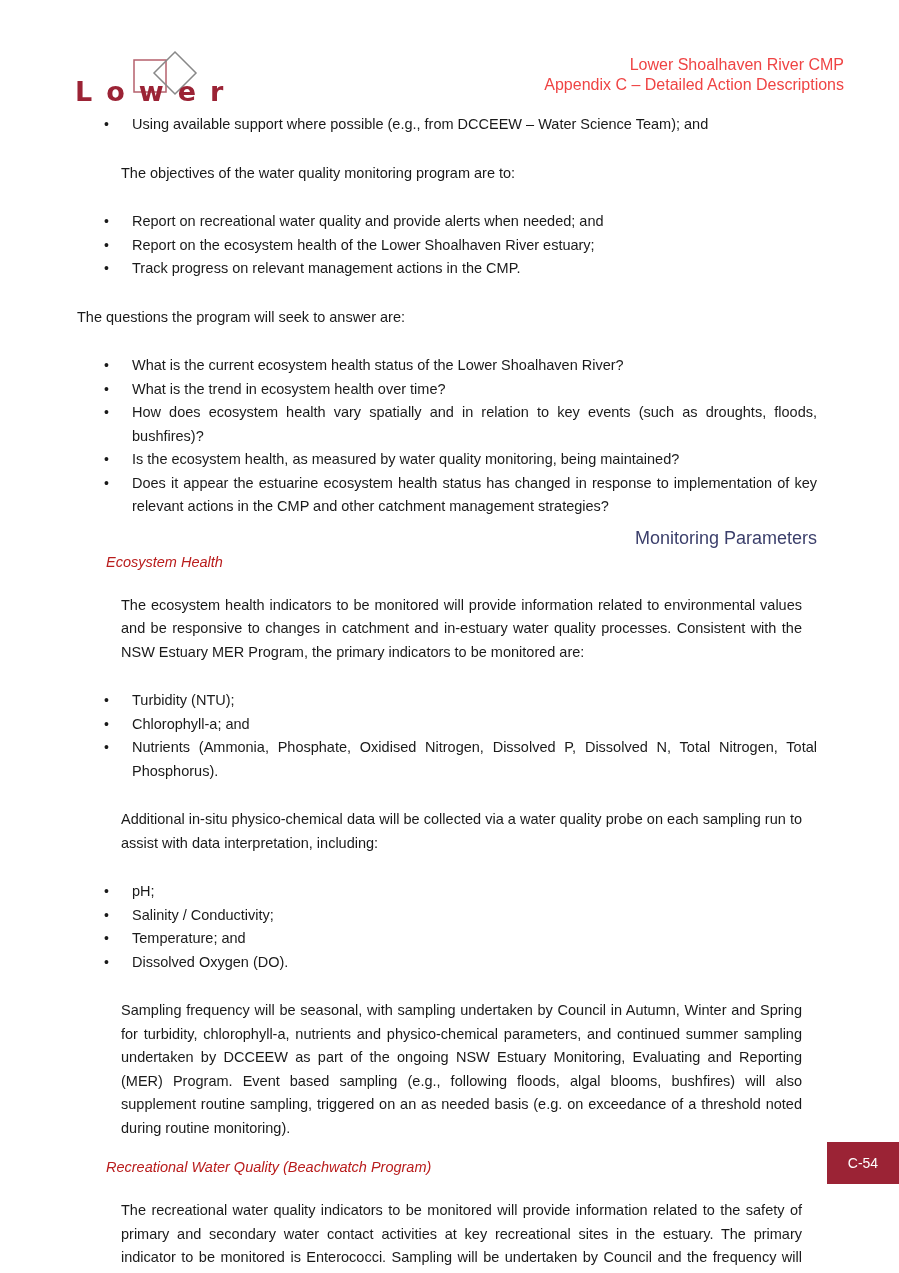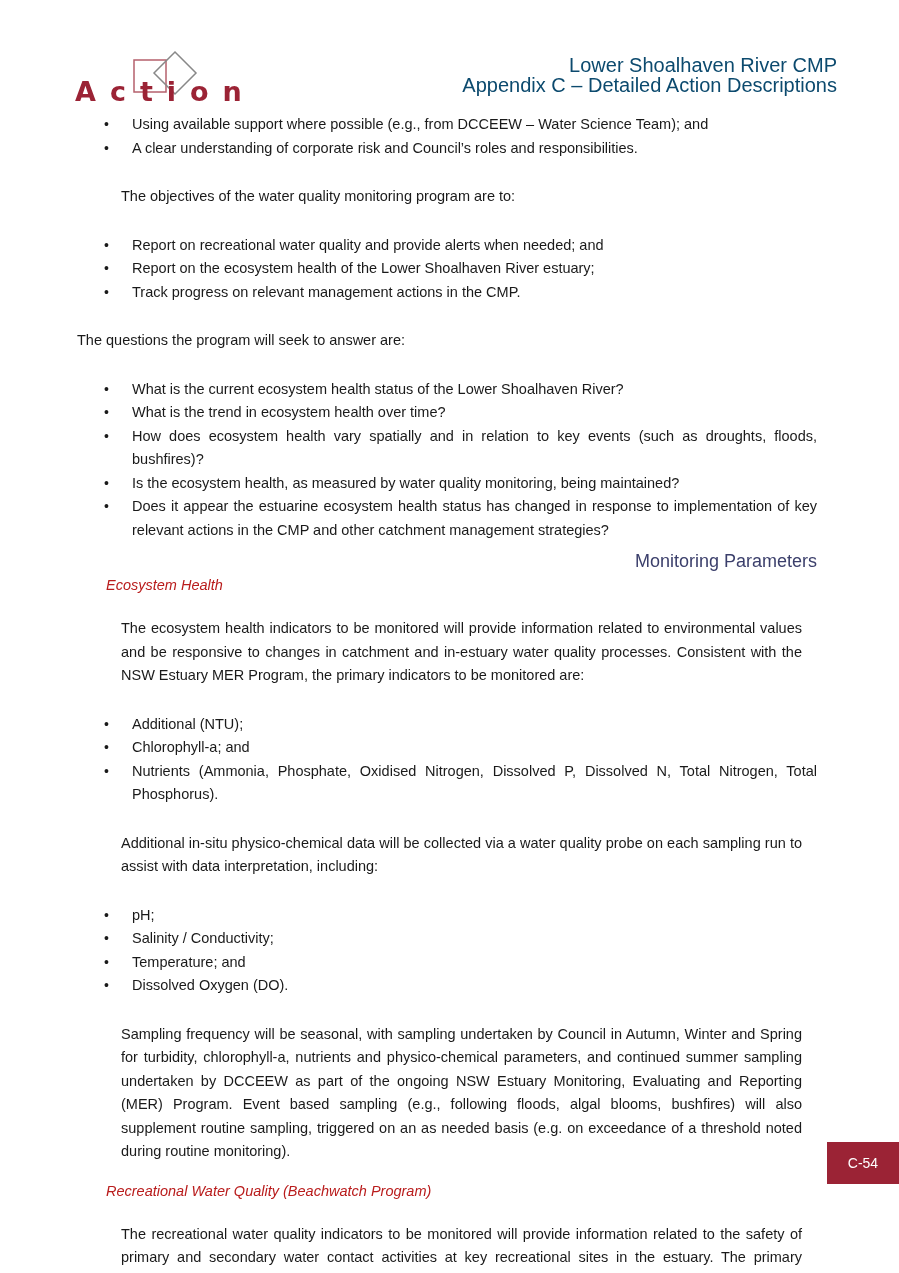--- a/index.html
+++ b/index.html
@@ -2,22 +2,22 @@
 <html><head>
 <meta charset="utf-8">
 <style>
   html, body { margin:0; padding:0; background:#fff; }
   body { width:899px; height:1273px; position:relative; overflow:hidden;
          font-family:"Liberation Sans", sans-serif; color:#1a1a1a; }
   .logo { position:absolute; left:72px; top:50px; width:180px; height:60px; }
   .logo-letters { position:absolute; left:3px; top:26px; font-size:27px; font-weight:bold;
                   color:#9b2335; letter-spacing:14px; font-family:"DejaVu Sans", sans-serif; }
   .logo svg { position:absolute; left:0; top:0; }
-  .header-right { position:absolute; right:62px; top:55px; text-align:right;
-                  font-size:20px; line-height:20px; color:#0c4a6e; }
+  .header-right { position:absolute; right:55px; top:55px; text-align:right;
+                  font-size:16px; line-height:20px; color:#ef4444; }
   .content { position:absolute; left:62px; top:113px; width:755px; font-size:14.5px; line-height:23.5px; }
   ul { margin:0; padding:0; list-style:none; }
   li { position:relative; padding-left:70px; text-align:justify; }
   li::before { content:"•"; position:absolute; left:42px; top:0; font-size:14px; }
   ul.l1 li { padding-left:70px; }
   ul.l1 li::before { left:42px; }
   p { margin:15px; text-align:justify; }
   .indent { padding-left:44px; }
   .gap { height:10px; }
   .h2 { color:#3b3f6b; font-size:18px; padding-left:44px; margin-top:6px; line-height:26px;text-align:right; }
@@ -26,32 +26,31 @@
              color:#fff; font-size:14px; display:flex; align-items:center; justify-content:center; }
 </style>
 </head>
 <body>
 
 <div class="logo">
   <svg width="130" height="60">
     <rect x="62" y="10" width="32" height="32" fill="none" stroke="#b5606c" stroke-width="1.5"></rect>
     <polygon points="103,2 124,23 103,44 82,23" fill="none" stroke="#888" stroke-width="1.5"></polygon>
   </svg>
-  <span class="logo-letters">Action</span>
+  <span class="logo-letters">Lower</span>
 </div>
 
 <div class="header-right">
   <div>Lower Shoalhaven River CMP</div>
   <div>Appendix C – Detailed Action Descriptions</div>
 </div>
 
 <div class="content">
   <ul class="l1">
     <li>Using available support where possible (e.g., from DCCEEW – Water Science Team); and</li>
-    <li>A clear understanding of corporate risk and Council’s roles and responsibilities.</li>
   </ul>
   <div class="gap"></div>
   <p class="indent">The objectives of the water quality monitoring program are to:</p>
   <div class="gap"></div>
   <ul class="l1">
     <li>Report on recreational water quality and provide alerts when needed; and</li>
     <li>Report on the ecosystem health of the Lower Shoalhaven River estuary;</li>
     <li>Track progress on relevant management actions in the CMP.</li>
   </ul>
   <div class="gap"></div>
@@ -64,21 +63,21 @@
     <li>Is the ecosystem health, as measured by water quality monitoring, being maintained?</li>
     <li>Does it appear the estuarine ecosystem health status has changed in response to implementation of key relevant actions in the CMP and other catchment management strategies?</li>
   </ul>
 
   <div class="h2">Monitoring Parameters</div>
   <div class="h3">Ecosystem Health</div>
   <div style="height:6px"></div>
   <p class="indent">The ecosystem health indicators to be monitored will provide information related to environmental values and be responsive to changes in catchment and in-estuary water quality processes. Consistent with the NSW Estuary MER Program, the primary indicators to be monitored are:</p>
   <div class="gap"></div>
   <ul class="l1">
-    <li>Additional (NTU);</li>
+    <li>Turbidity (NTU);</li>
     <li>Chlorophyll-a; and</li>
     <li>Nutrients (Ammonia, Phosphate, Oxidised Nitrogen, Dissolved P, Dissolved N, Total Nitrogen, Total Phosphorus).</li>
   </ul>
   <div class="gap"></div>
   <p class="indent">Additional in-situ physico-chemical data will be collected via a water quality probe on each sampling run to assist with data interpretation, including:</p>
   <div class="gap"></div>
   <ul class="l1">
     <li>pH;</li>
     <li>Salinity / Conductivity;</li>
     <li>Temperature; and</li>

